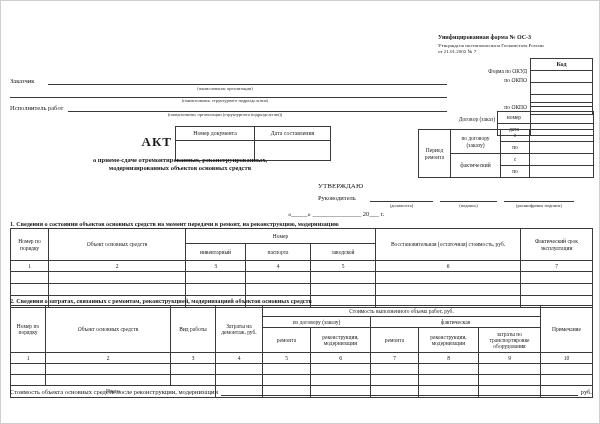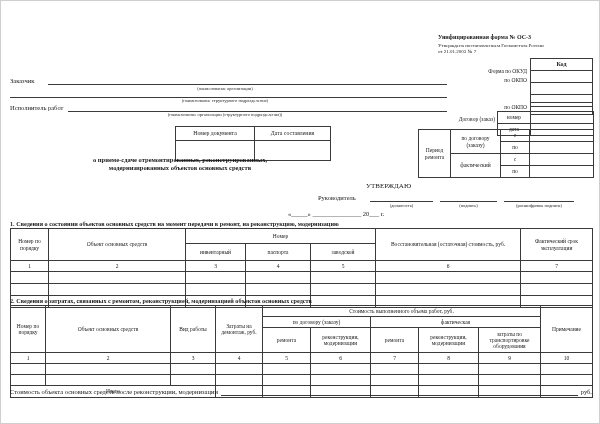--- a/index.html
+++ b/index.html
@@ -7,21 +7,21 @@
     position:relative;width:600px;height:424px;background:#ffffff;
     font-family:"Liberation Serif","DejaVu Serif",serif;color:#1a1a1a;
     box-shadow:inset 0 0 0 1px #cfcfcf;overflow:hidden;
   }
   .abs{position:absolute;}
   .b{font-weight:bold;}
   .f5{font-size:5px;line-height:1.15;}
   .f55{font-size:5.5px;line-height:1.15;}
   .f6{font-size:6px;line-height:1.15;}
   .f65{font-size:6.5px;line-height:1.2;}
-  .f7{font-size:7px;line-height:1.2;margin-left:48px;}
+  .f7{font-size:7px;line-height:1.2;}
   .rlabel{text-align:right;}
   .ctr{text-align:center;}
   .fline{border-bottom:1px solid #3a3a3a;display:block;}
   .hint{font-size:4.5px;color:#2c2c2c;text-align:center;line-height:1.2;}
   table.grid{border-collapse:collapse;table-layout:fixed;}
   table.grid td{
     border:1px solid #3a3a3a;font-size:5.5px;line-height:1.15;
     padding:1px 2px;text-align:center;vertical-align:middle;
     overflow:hidden;word-wrap:break-word;
   }
@@ -141,20 +141,21 @@
       <td style="font-size:5.8px">Номер документа</td>
       <td style="font-size:5.8px">Дата составления</td>
     </tr>
     <tr class="h17">
       <td></td>
       <td></td>
     </tr>
   </tbody>
     </table>
 
+  <div class="abs title-act rlabel" style="left:10px;top:134px;width:162px">АКТ</div>
   <div class="abs b f65 ctr" style="left:10px;top:156px;width:340px">о приеме-сдаче отремонтированных, реконструированных,</div>
   <div class="abs b f65 ctr" style="left:10px;top:164px;width:340px">модернизированных объектов основных средств</div>
 
   <div class="abs f7" style="left:318px;top:182px">УТВЕРЖДАЮ</div>
   <div class="abs f65" style="left:318px;top:194px">Руководитель</div>
   <div class="abs fline" style="left:370px;top:195px;width:63px;height:6px"></div>
   <div class="abs hint" style="left:370px;top:203px;width:63px">(должность)</div>
   <div class="abs fline" style="left:440px;top:195px;width:57px;height:6px"></div>
   <div class="abs hint" style="left:440px;top:203px;width:57px">(подпись)</div>
   <div class="abs fline" style="left:504px;top:195px;width:70px;height:6px"></div>

